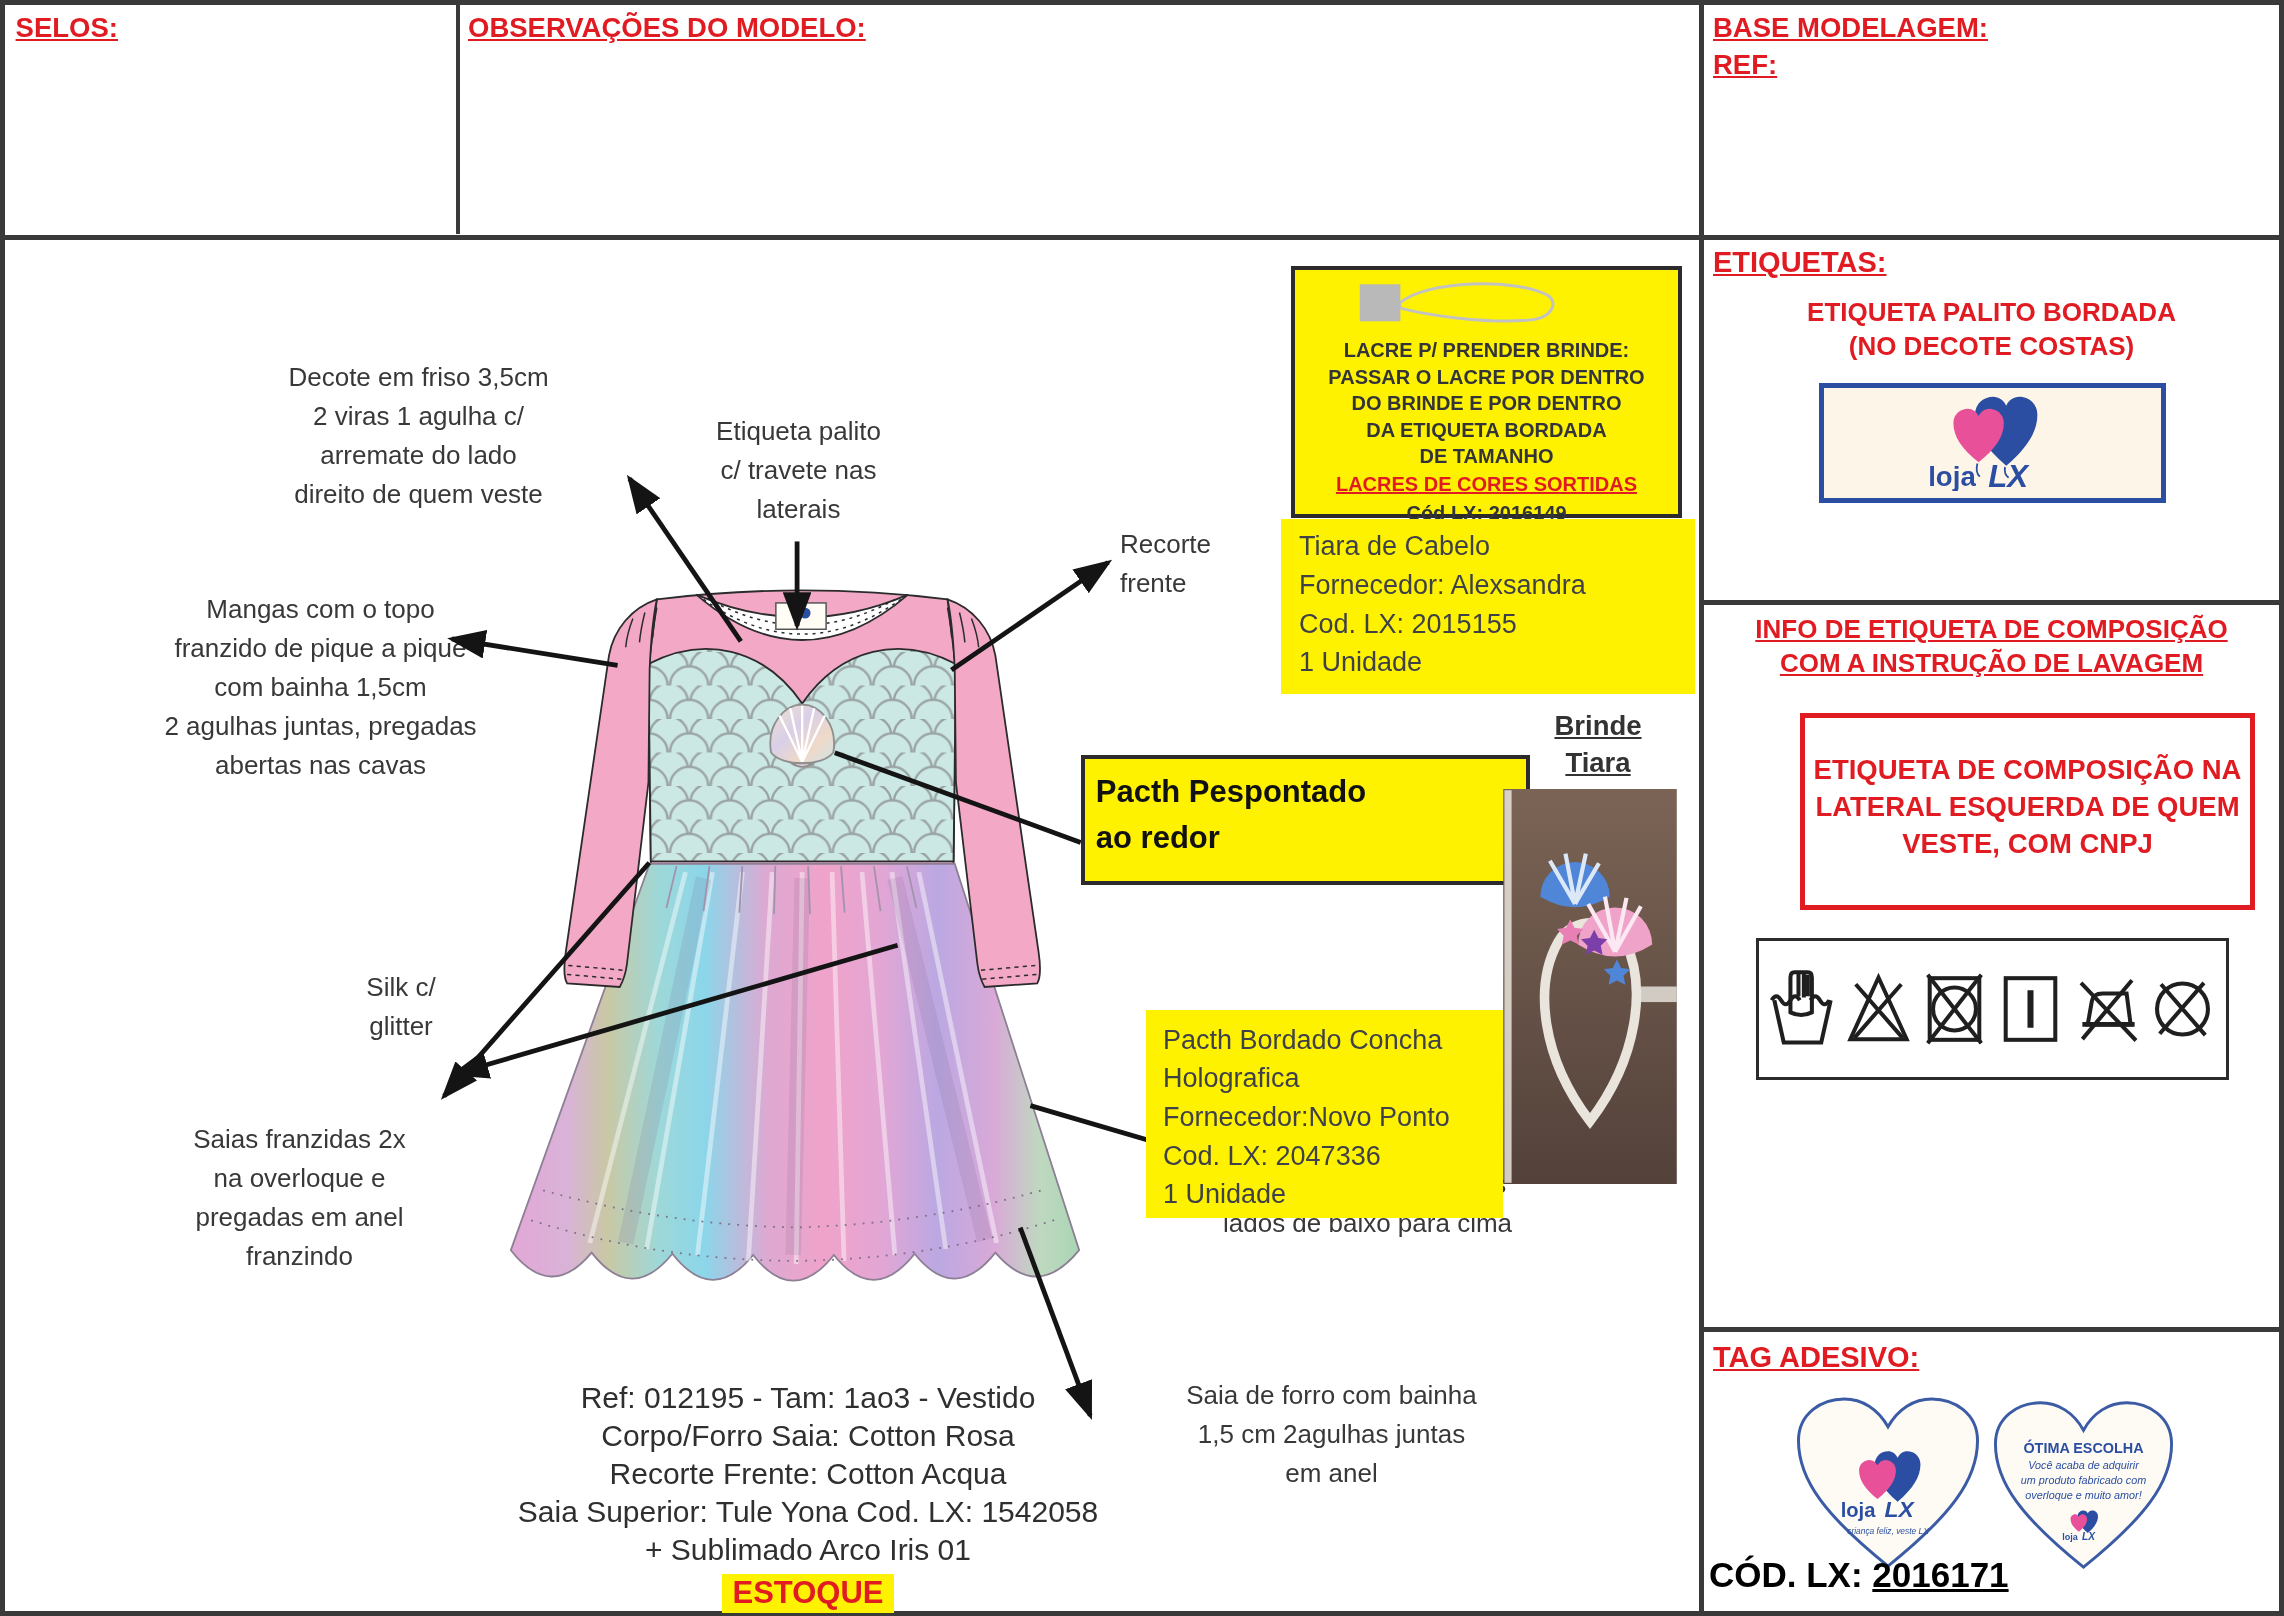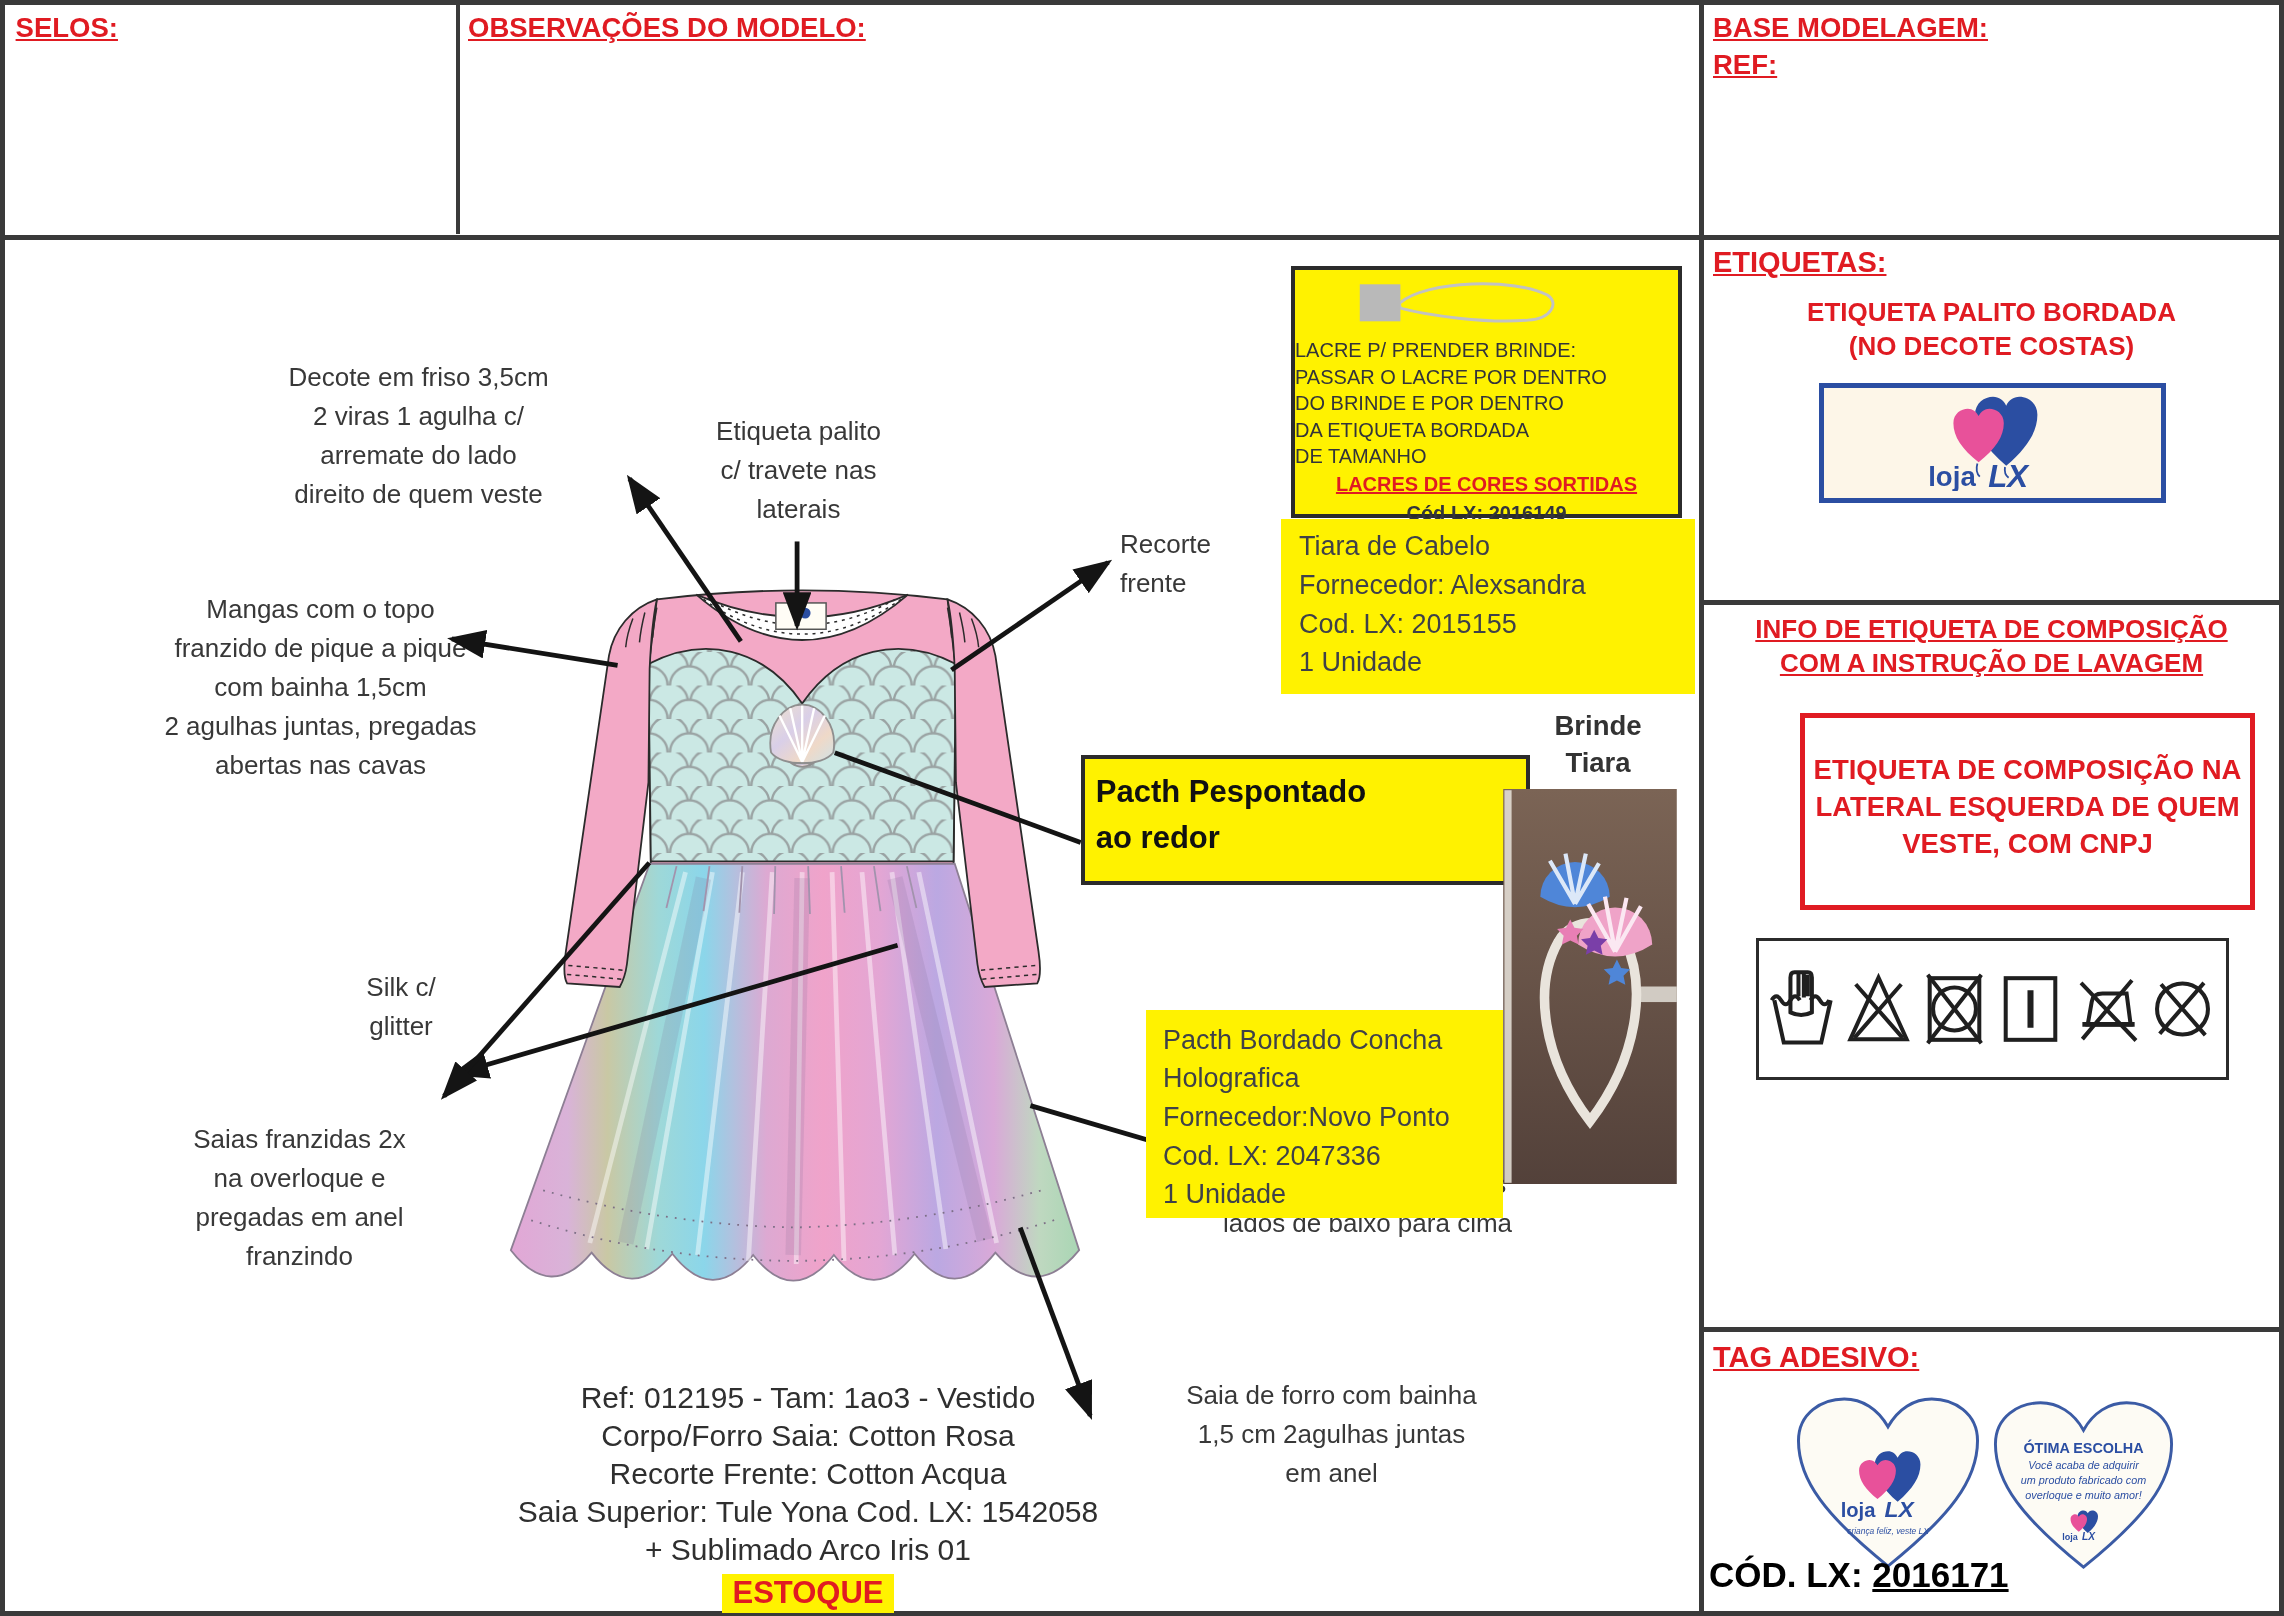--- a/index.html
+++ b/index.html
@@ -7,25 +7,25 @@
           font-family:"Liberation Sans",sans-serif;color:#333;}
   .abs{position:absolute;}
   .frame{position:absolute;inset:0;border:5.4px solid #3a3a3a;pointer-events:none;}
   .line{position:absolute;background:#3a3a3a;}
   .red-header{color:#e01b22;font-weight:bold;text-decoration:underline;font-size:27.5px;line-height:1.25;}
   .ml{white-space:pre-line;}
   .note{font-size:26px;color:#383838;line-height:1.5;text-align:center;}
   .note-left{text-align:left;}
   .ybox{background:#fff200;color:#3f4148;font-size:27px;line-height:1.43;}
   .ybox-bordered{border:4.2px solid #2b2b2b;}
-  .lacre-text{font-size:20px;font-weight:normal;color:#33343a;text-align:left;line-height:1.33;}
+  .lacre-text{font-size:20px;font-weight:bold;color:#33343a;text-align:center;line-height:1.33;}
   .lacre-red{color:#e01b22;font-weight:bold;text-decoration:underline;font-size:20px;text-align:center;}
   .lacre-cod{font-size:20px;font-weight:bold;color:#33343a;text-align:center;}
   .pacth-title{font-size:31px;font-weight:bold;color:#111;line-height:1.5;}
-  .brinde{font-size:27.5px;font-weight:bold;color:#333;text-align:center;line-height:1.35;}
+  .brinde{font-size:27.5px;font-weight:bold;color:#333;text-decoration:underline;text-align:center;line-height:1.35;}
   .footer-ref{font-size:30px;font-weight:normal;color:#2f2f2f;line-height:1.27;text-align:center;}
   .estoque{display:inline-block;margin-top:4.8px;background:#fff200;color:#e01b22;font-weight:bold;font-size:31px;padding:1.2px 10.8px;}
   .rp-center{text-align:center;color:#e01b22;font-weight:bold;font-size:26px;line-height:1.3;}
   .rp-underline{text-decoration:underline;}
   .comp-box{border:5.4px solid #e01b22;color:#e01b22;font-weight:bold;font-size:27.5px;line-height:1.35;text-align:center;}
   .care-box{border:3.6px solid #2b2b2b;display:flex;align-items:center;justify-content:space-around;padding:8.4px 6px;background:#fff;}
   .cod-lx{color:#000000;font-weight:bold;font-size:35px;}
   .tag-heart-overlay{position:absolute;inset:0;display:flex;flex-direction:column;align-items:center;}
   svg{display:block;}
 </style>

